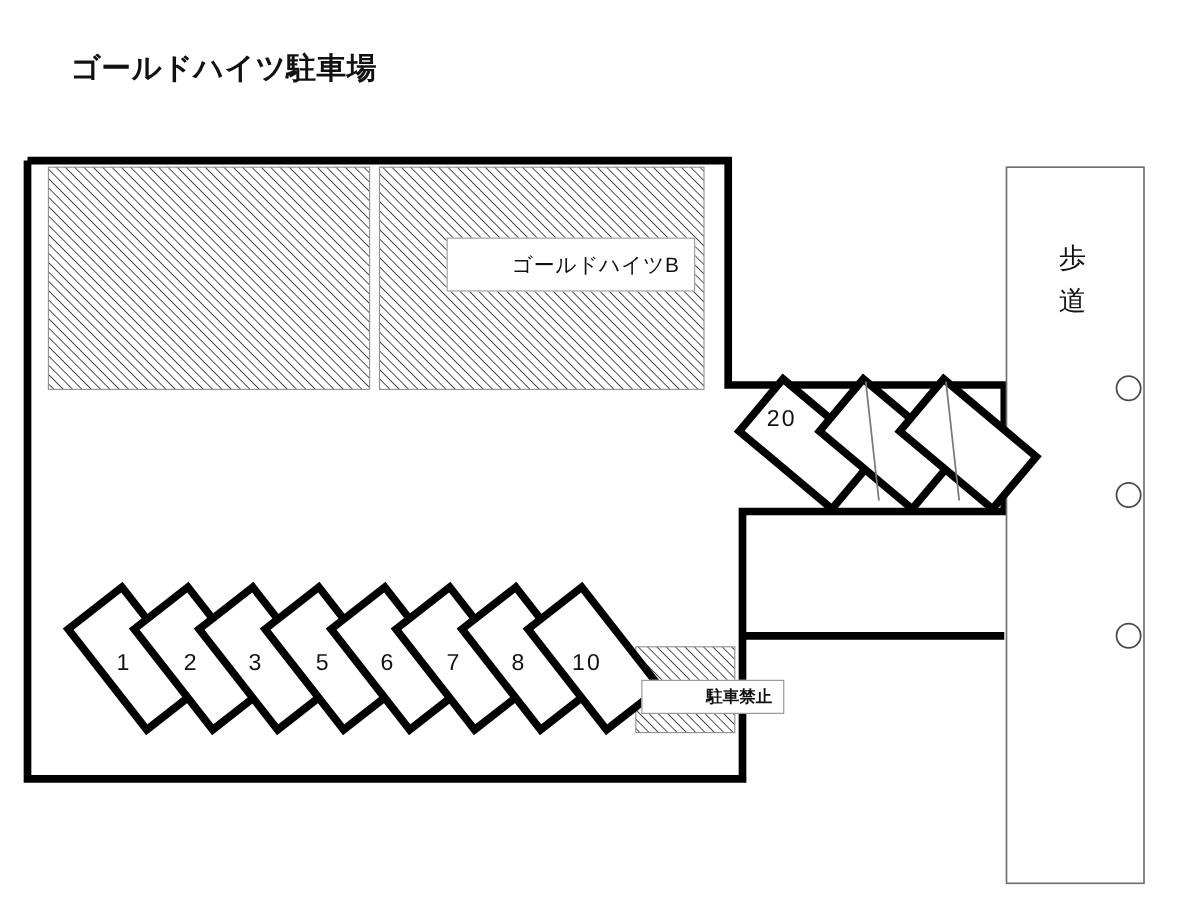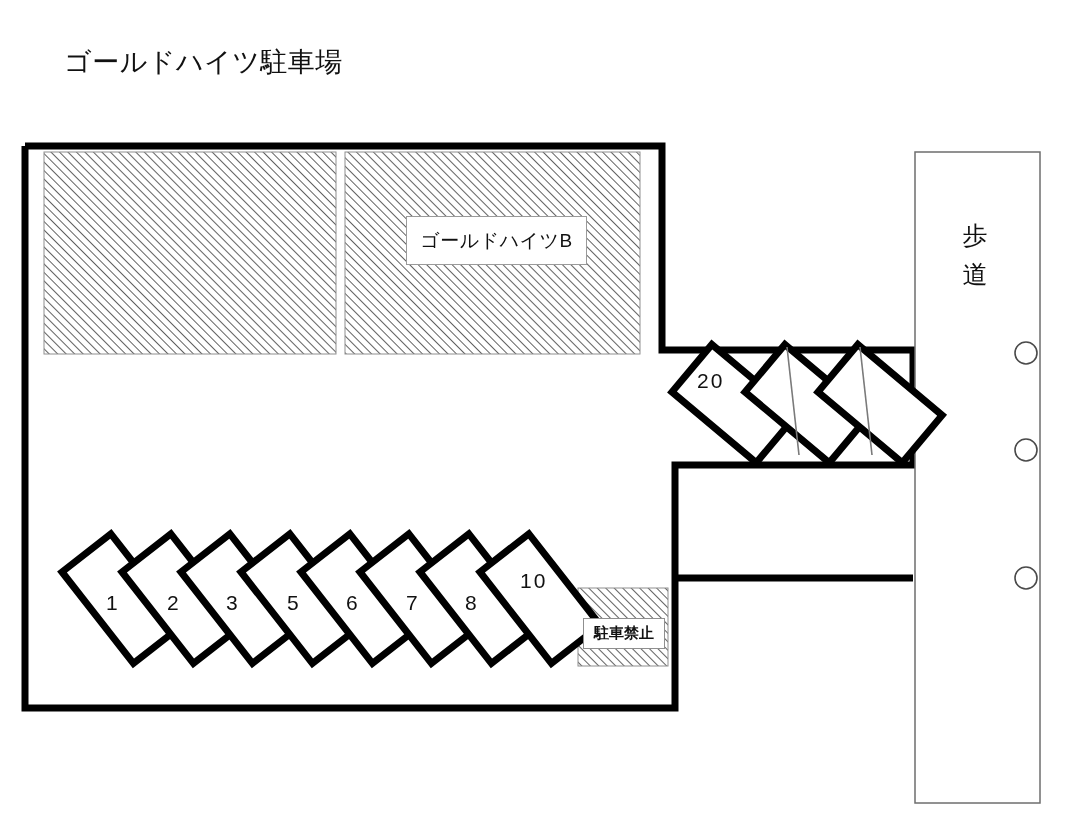--- a/index.html
+++ b/index.html
@@ -19,21 +19,21 @@
     left: 0;
     top: 0;
     width: 1070px;
     height: 827px;
   }
   .title {
     position: absolute;
     left: 64px;
     top: 44px;
     font-size: 27px;
-    font-weight: 400;
+    font-weight: 700;
     color: #111111;
     letter-spacing: 0.5px;
     white-space: nowrap;
   }
   svg.diagram {
     position: absolute;
     left: 0;
     top: 0;
     width: 1070px;
     height: 827px;
@@ -55,20 +55,21 @@
     position: absolute;
     background: #ffffff;
     border: 1px solid #8f8f8f;
     display: flex;
     align-items: center;
     justify-content: center;
     font-size: 15px;
     font-weight: 700;
     color: #111111;
     white-space: nowrap;
+    padding-left: 48px;
   }
   .sidewalk-label {
     position: absolute;
     left: 952px;
     top: 216px;
     width: 46px;
     font-size: 25px;
     font-weight: 500;
     color: #111111;
     text-align: center;
@@ -148,33 +149,33 @@
         <rect x="0" y="0" width="62" height="110" fill="#ffffff" stroke="#000000" stroke-width="7" transform="rotate(-50 0 0)"></rect>
       </g>
       <g transform="translate(818,392)">
         <rect x="0" y="0" width="62" height="110" fill="#ffffff" stroke="#000000" stroke-width="7" transform="rotate(-50 0 0)"></rect>
       </g>
       <line x1="787" y1="347" x2="799" y2="455" stroke="#7a7a7a" stroke-width="1.6"></line>
       <line x1="860" y1="347" x2="872" y2="455" stroke="#7a7a7a" stroke-width="1.6"></line>
     </g>
   </svg>
 
-  <div class="bld-label" style="left:406px; top:216px; width:179px; height:47px;">ゴールドハイツB</div>
+  <div class="bld-label" style="left:406px; top:216px; width:179px; height:47px;padding-left:45px;">ゴールドハイツB</div>
 
   <div class="noparking-label" style="left:583px; top:618px; width:80px; height:29px;">駐車禁止</div>
 
   <div class="sidewalk-label">
     <span>歩</span>
     <span>道</span>
   </div>
 
   <div class="stall-num" style="left:106px; top:591px;">1</div>
   <div class="stall-num" style="left:167px; top:591px;">2</div>
   <div class="stall-num" style="left:226px; top:591px;">3</div>
   <div class="stall-num" style="left:287px; top:591px;">5</div>
   <div class="stall-num" style="left:346px; top:591px;">6</div>
   <div class="stall-num" style="left:406px; top:591px;">7</div>
   <div class="stall-num" style="left:465px; top:591px;">8</div>
-  <div class="stall-num wide" style="left:520px; top:569px;">10</div>
+  <div class="stall-num wide" style="left:520px; top:591px;">10</div>
 
   <div class="stall-num wide" style="left:697px; top:369px;">20</div>
 
 </div>
 
 </body></html>

